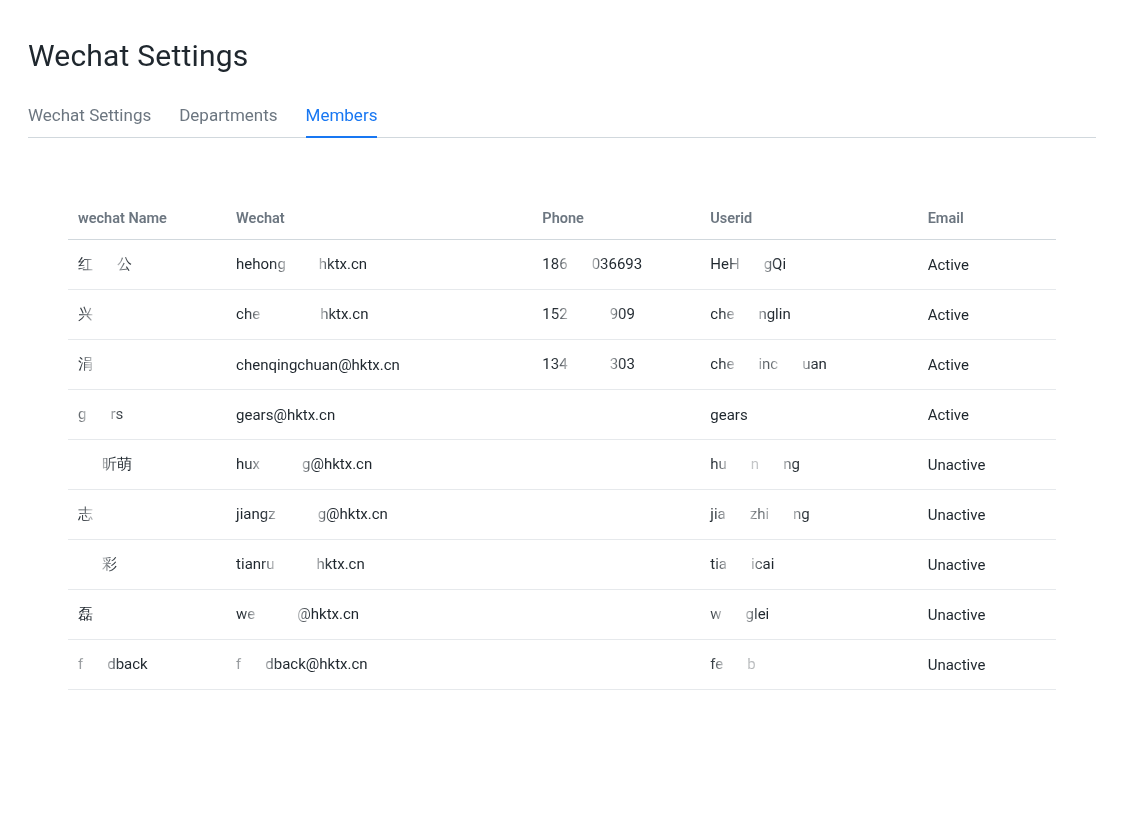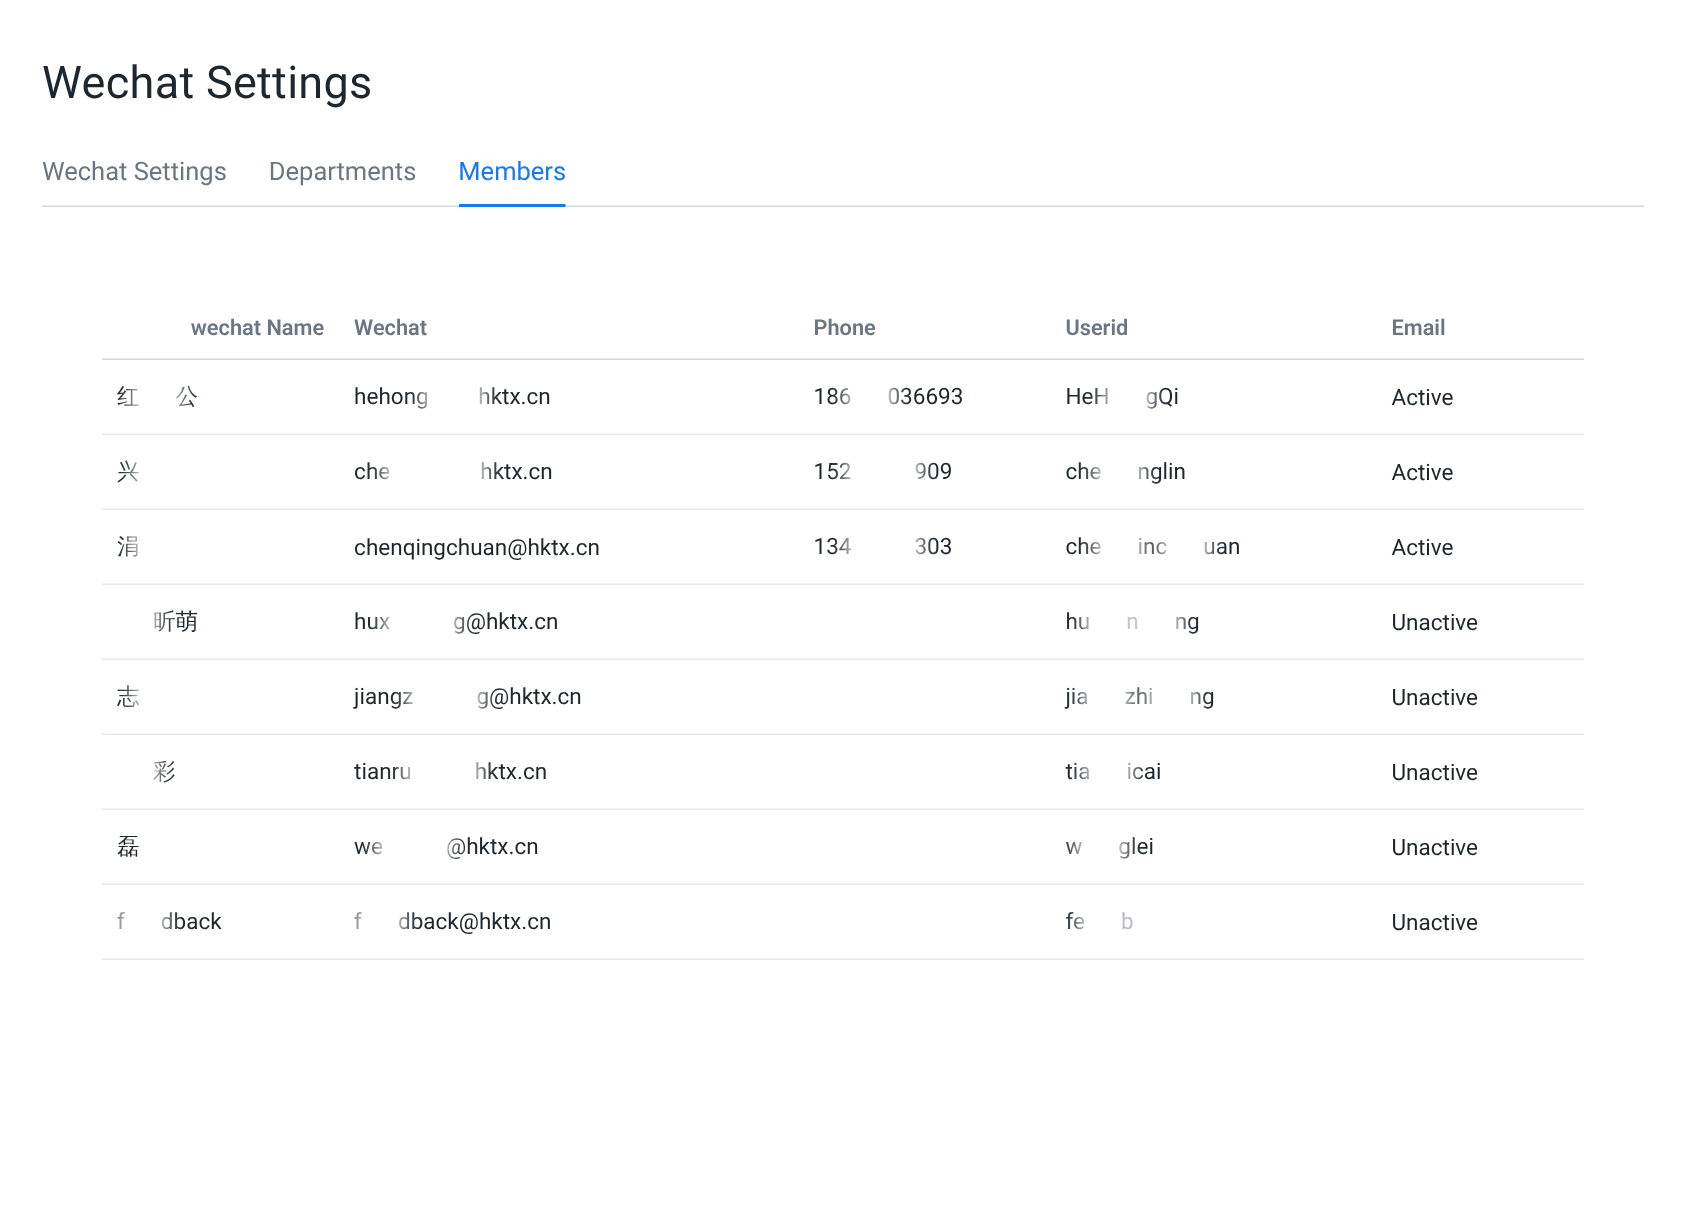--- a/index.html
+++ b/index.html
@@ -53,21 +53,21 @@
       table-layout: fixed;
     }
     th {
       text-align: left;
       font-size: 14.5px;
       font-weight: 600;
       color: #6c7680;
       padding: 12px 10px;
       border-bottom: 1px solid #d1d8dd;
     }
-    th:nth-child(1){width:16%;text-align:right;}
+    th:nth-child(1){width:16%;}
     th:nth-child(2){width:31%;}
     th:nth-child(3){width:17%;}
     th:nth-child(4){width:22%;}
     th:nth-child(5){width:14%;}
     td {
       font-size: 15px;
       color: #1f272e;
       padding: 15px 10px;
       border-bottom: 1px solid #e6e9ec;
       vertical-align: middle;
@@ -126,20 +126,27 @@
             <td><span class="cell-inner">Active</span></td>
           </tr>
           <tr>
             <td><span class="cell-inner">涓<span style="position: relative; display: inline-block; width: 24px; height: 18px; vertical-align: middle;"><span class="blur" style="left: -4px; top: -4px; width: 32px; height: 26px;"></span></span></span></td>
             <td><span class="cell-inner">chenqingchuan@hktx.cn</span></td>
             <td><span class="cell-inner">134<span style="position: relative; display: inline-block; width: 42px; height: 18px; vertical-align: middle;"><span class="blur" style="left: -4px; top: -4px; width: 50px; height: 26px;"></span></span>303</span></td>
             <td><span class="cell-inner">che<span style="position: relative; display: inline-block; width: 24px; height: 18px; vertical-align: middle;"><span class="blur" style="left: -4px; top: -4px; width: 32px; height: 26px;"></span></span>inc<span style="position: relative; display: inline-block; width: 24px; height: 18px; vertical-align: middle;"><span class="blur" style="left: -4px; top: -4px; width: 32px; height: 26px;"></span></span>uan</span></td>
             <td><span class="cell-inner">Active</span></td>
           </tr>
           <tr>
+            <td><span class="cell-inner">g<span style="position: relative; display: inline-block; width: 24px; height: 18px; vertical-align: middle;"><span class="blur" style="left: -4px; top: -4px; width: 32px; height: 26px;"></span></span>rs</span></td>
+            <td><span class="cell-inner">gears@hktx.cn</span></td>
+            <td><span class="cell-inner"></span></td>
+            <td><span class="cell-inner">gears</span></td>
+            <td><span class="cell-inner">Active</span></td>
+          </tr>
+          <tr>
             <td><span class="cell-inner"><span style="position: relative; display: inline-block; width: 24px; height: 18px; vertical-align: middle;"><span class="blur" style="left: -4px; top: -4px; width: 32px; height: 26px;"></span></span>昕萌</span></td>
             <td><span class="cell-inner">hux<span style="position: relative; display: inline-block; width: 42px; height: 18px; vertical-align: middle;"><span class="blur" style="left: -4px; top: -4px; width: 50px; height: 26px;"></span></span>g@hktx.cn</span></td>
             <td><span class="cell-inner"></span></td>
             <td><span class="cell-inner">hu<span style="position: relative; display: inline-block; width: 24px; height: 18px; vertical-align: middle;"><span class="blur" style="left: -4px; top: -4px; width: 32px; height: 26px;"></span></span>n<span style="position: relative; display: inline-block; width: 24px; height: 18px; vertical-align: middle;"><span class="blur" style="left: -4px; top: -4px; width: 32px; height: 26px;"></span></span>ng</span></td>
             <td><span class="cell-inner">Unactive</span></td>
           </tr>
           <tr>
             <td><span class="cell-inner">志<span style="position: relative; display: inline-block; width: 24px; height: 18px; vertical-align: middle;"><span class="blur" style="left: -4px; top: -4px; width: 32px; height: 26px;"></span></span></span></td>
             <td><span class="cell-inner">jiangz<span style="position: relative; display: inline-block; width: 42px; height: 18px; vertical-align: middle;"><span class="blur" style="left: -4px; top: -4px; width: 50px; height: 26px;"></span></span>g@hktx.cn</span></td>
             <td><span class="cell-inner"></span></td>

